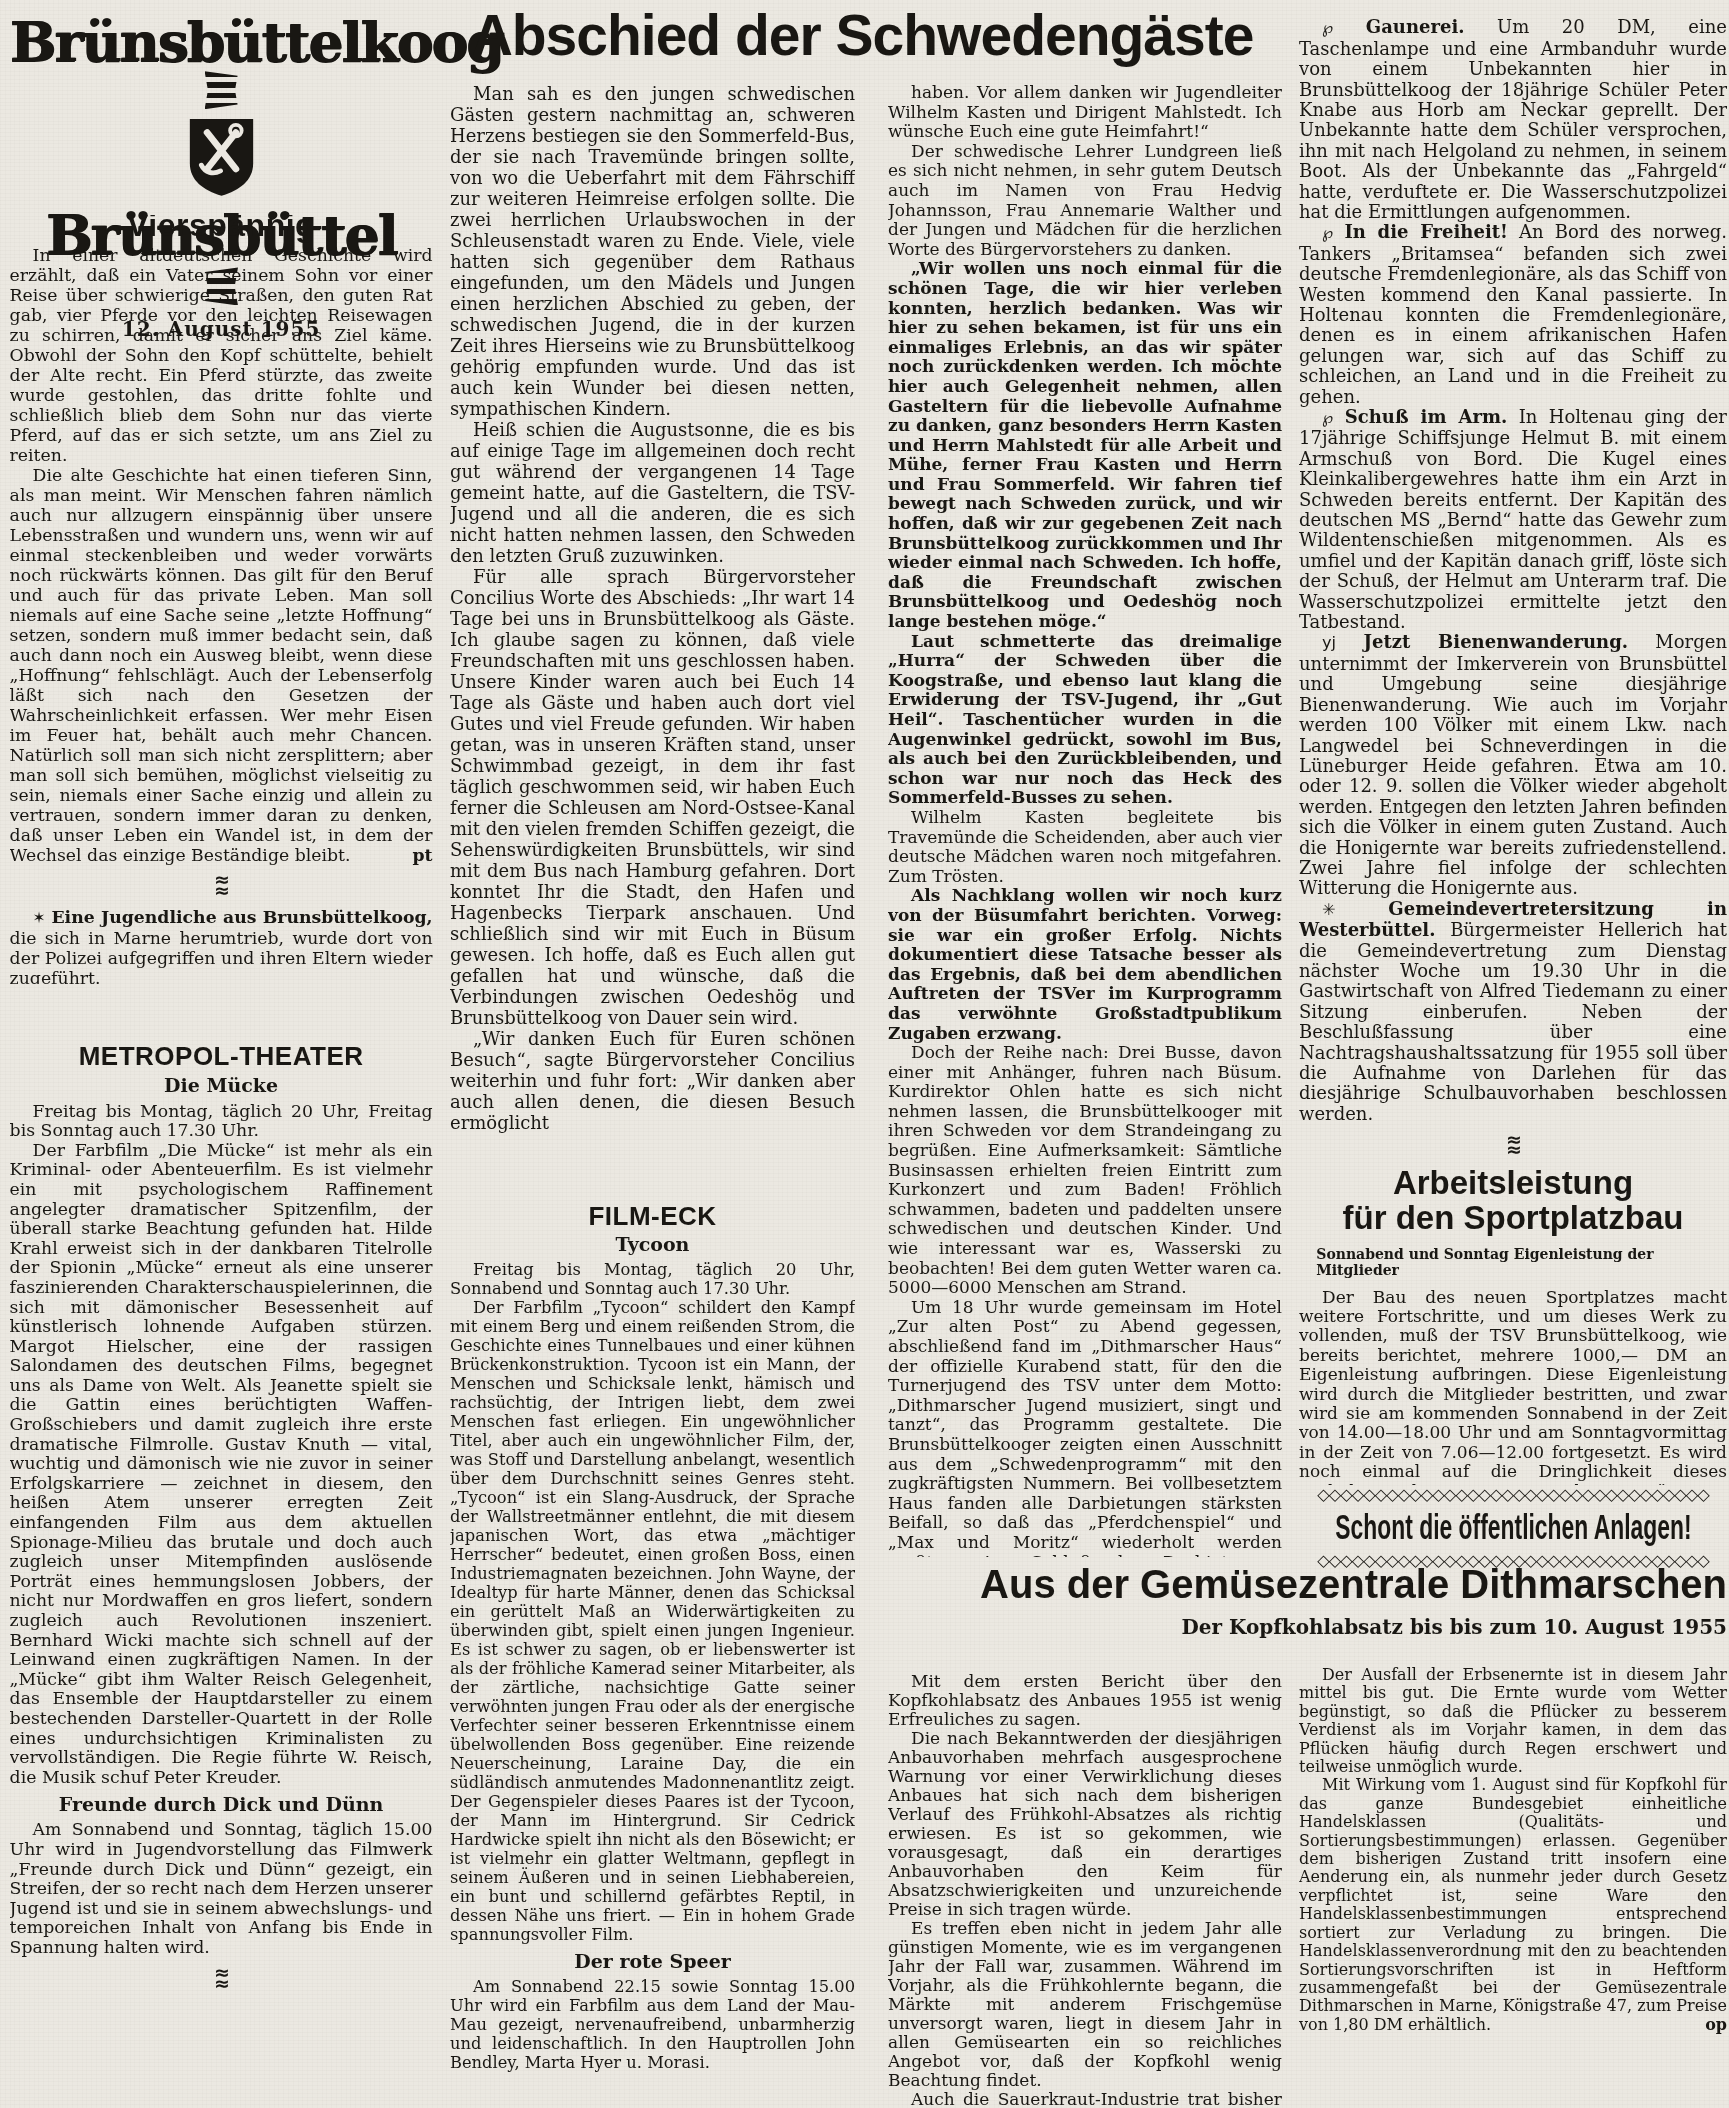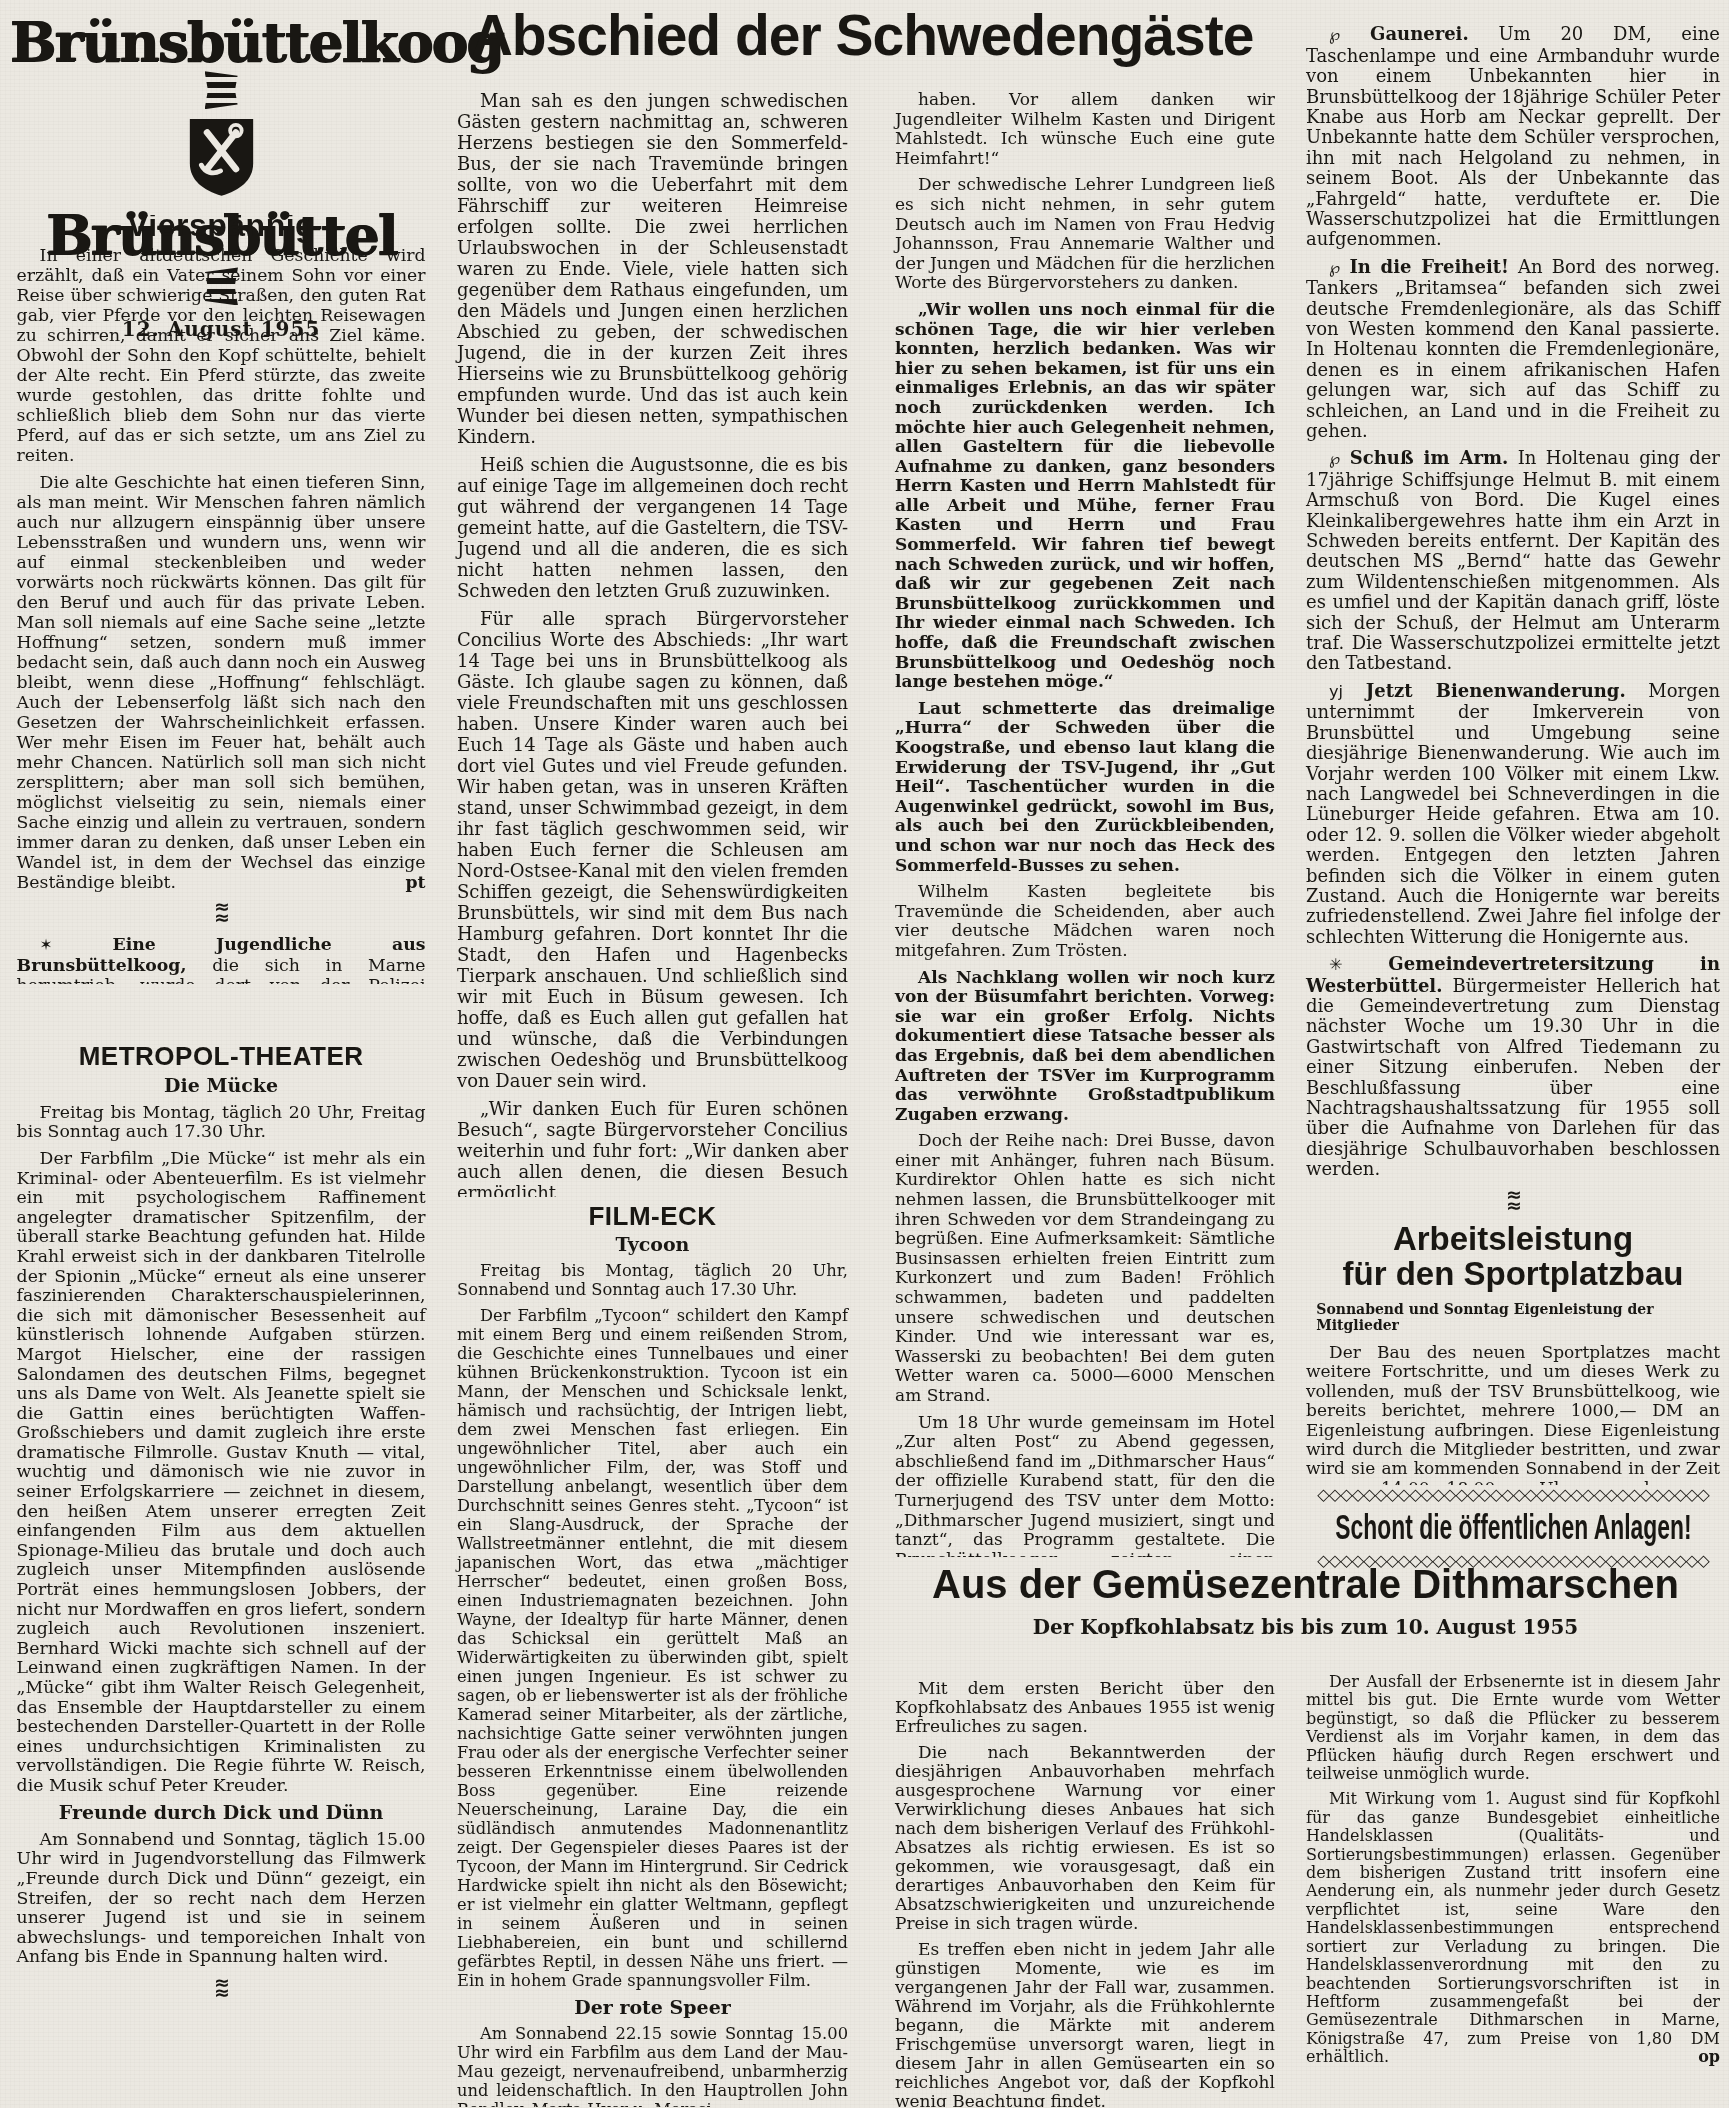--- a/index.html
+++ b/index.html
@@ -4,21 +4,21 @@
 <style>
   html,body{margin:0;padding:0;background:#d8d5cd;}
   .paper{
     position:relative;width:1729px;height:2109px;overflow:hidden;
     background:#ebe8e1;
     background-image:repeating-linear-gradient(0deg, rgba(60,55,45,0.025) 0 1px, transparent 1px 3.8px),
                      repeating-linear-gradient(90deg, rgba(60,55,45,0.02) 0 1px, transparent 1px 4.8px);
     color:#191713;font-family:"DejaVu Serif", serif;
   }
   .abs{position:absolute;}
-  p{margin:7px;text-align:justify;text-indent:23px;}
+  p{margin:0;text-align:justify;text-indent:23px;}
   .sig{float:right;font-weight:bold;padding-left:13.4px;}
   .bold{font-weight:bold;}
   .marker{font-family:"DejaVu Sans",sans-serif;font-size:0.9em;}
   
   #masthead{left:9.6px;top:15.4px;width:423px;text-align:center;}
   .mast-line{font-family:"DejaVu Serif",serif;font-weight:bold;font-size:55px;line-height:0.98;
              letter-spacing:-1.9px;text-shadow:1.2px 0 #191713, 0 0.8px #191713;}
   .mast-row{display:flex;align-items:center;justify-content:center;gap:5.8px;margin-top:1.9px;flex-direction:column;}
   .flourish{width:33px;height:38px;background:repeating-linear-gradient(0deg,#191713 0 5.8px,transparent 5.8px 10.6px);
             clip-path:polygon(0 0,100% 12%,92% 50%,100% 88%,0 100%,10% 50%);}
@@ -42,21 +42,21 @@
   #sportplatz .sub{font-weight:bold;font-size:14px;line-height:1.15;text-align:left;margin:9.6px 17.3px 9.6px 17.3px;text-indent:0;}
   #sportplatz .body{font-size:17px;line-height:19.4px;}
   
   #banner-block{left:1299px;top:1487px;width:428px;text-align:center;}
   .chain{height:17.3px;line-height:15.4px;font-family:"DejaVu Sans",sans-serif;font-weight:bold;font-size:16.3px;
          letter-spacing:-1px;overflow:hidden;white-space:nowrap;}
   .chain::before{content:"◇◇◇◇◇◇◇◇◇◇◇◇◇◇◇◇◇◇◇◇◇◇◇◇◇◇◇◇◇◇◇◇◇◇";}
   #banner-text{display:inline-block;font-family:"Liberation Sans",sans-serif;font-weight:bold;font-size:26px;
          white-space:nowrap;transform:scale(0.88,1.35);transform-origin:center;margin:7.7px 0 9.6px 0;}
   
-  #gemuese-head{left:884px;top:1562px;width:843px;text-align:center;}
+  #gemuese-head{left:884px;top:1562px;width:843px;text-align:right;}
   #gemuese-head .h{font-family:"Liberation Sans",sans-serif;font-weight:bold;font-size:40px;white-space:nowrap;}
   #gemuese-head .sh{font-weight:bold;font-size:20px;margin-top:7.7px;}
   #gemuese-colA{left:888px;top:1672px;width:394px;height:435px;overflow:hidden;font-size:17px;line-height:19px;}
   #gemuese-colB{left:1299px;top:1666px;width:428px;height:441px;overflow:hidden;font-size:16px;line-height:18.4px;}
   
   #filmspiegel-header{left:91px;top:984px;width:692px;text-align:center;
       font-family:"DejaVu Serif",serif;font-style:italic;font-weight:bold;font-size:46px;letter-spacing:1px;}
   .theater-h{font-family:"Liberation Sans",sans-serif;font-weight:bold;font-size:26px;text-align:center;
       letter-spacing:0.5px;margin:0 0 9.6px 0;}
   .film-title{font-weight:bold;font-size:19px;text-align:center;text-indent:0;margin:7.7px 0 5.8px 0;}

